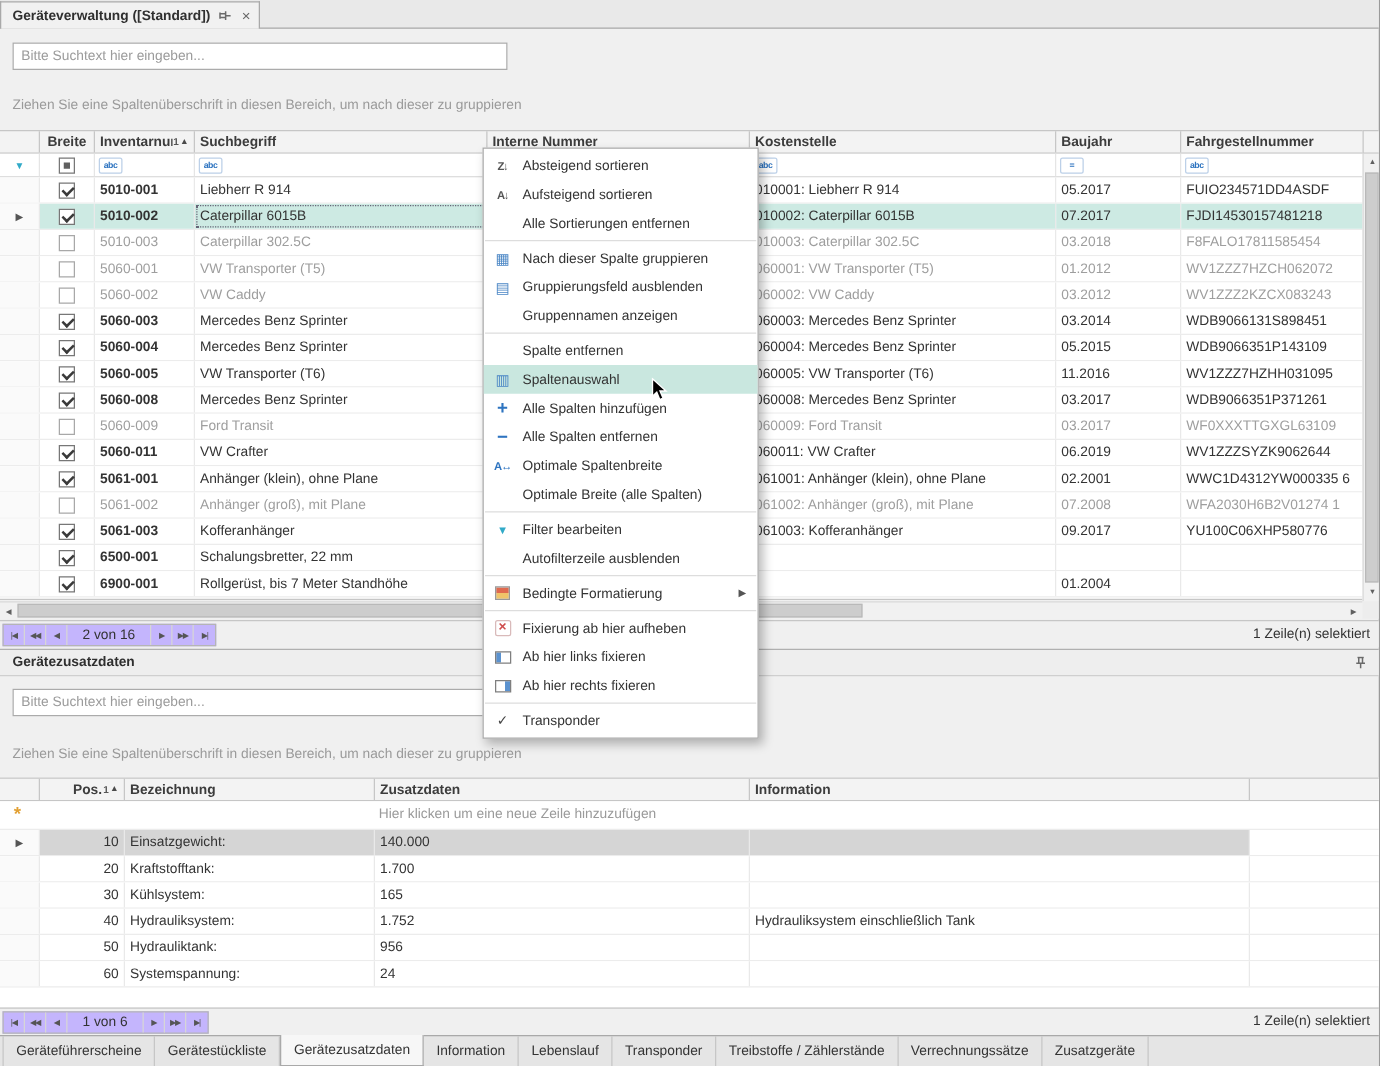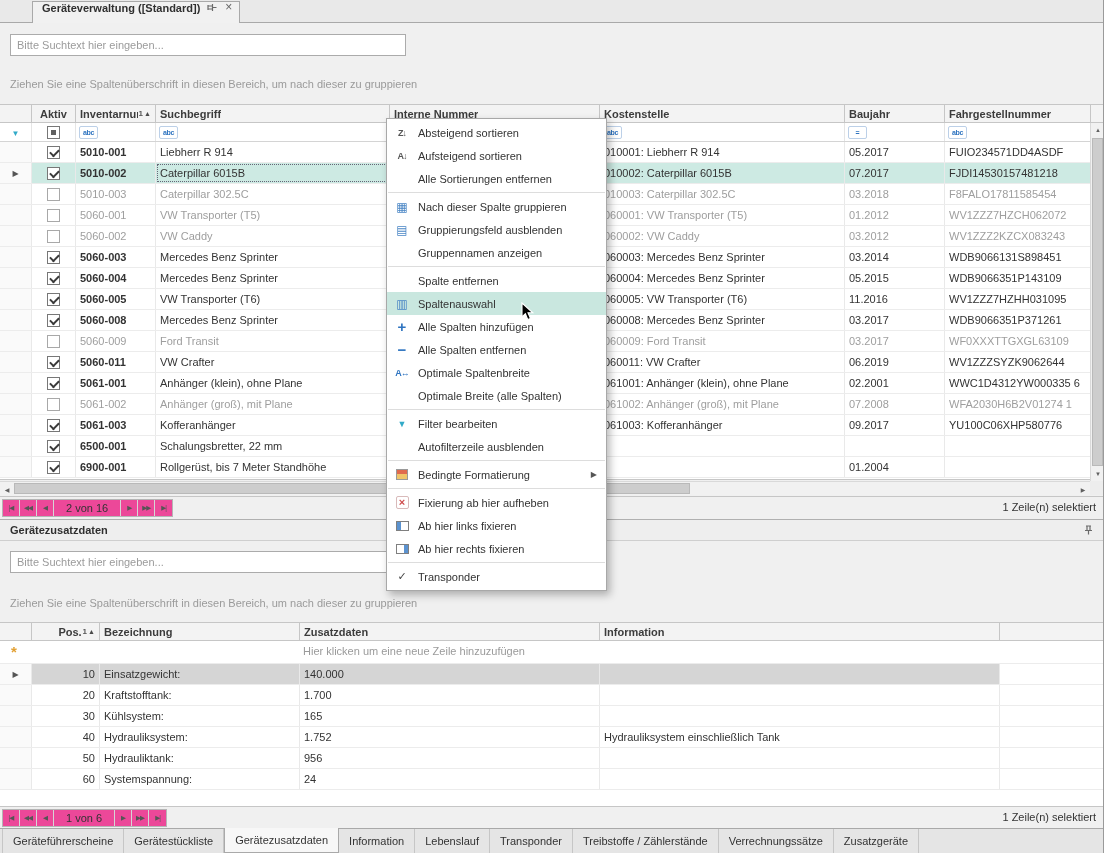--- a/index.html
+++ b/index.html
@@ -2,21 +2,21 @@
 <html><head>
 <meta charset="utf-8">
 <style>
   html,body{margin:0;padding:0;background:#d8d8d8;}
   .screen{position:relative;width:1104px;height:853px;overflow:hidden;background:#f0f0f0;
           font-family:"Liberation Sans","DejaVu Sans",sans-serif;font-size:11px;color:#333;
           border-right:1px solid #9a9a9a;box-sizing:border-box;}
   
   .doc-tabs{position:absolute;left:0;top:0;width:1104px;height:23px;background:#e9e9e9;border-bottom:1px solid #a9a9a9;box-sizing:border-box;}
   .doc-tab{position:absolute;left:0;top:1px;height:22px;padding:0 7px 0 9px;background:#f1f1f1;
-           border:1px solid #a9a9a9;border-bottom:none;display:flex;gap:7px;box-sizing:border-box;margin-left:32px;}
+           border:1px solid #a9a9a9;border-bottom:none;display:flex;align-items:center;gap:7px;box-sizing:border-box;}
   .doc-tab-label{font-weight:700;color:#2f2f2f;white-space:nowrap;}
   .doc-pin svg,.panel-pin svg{display:block;}
   .doc-close{font-size:12px;color:#666;line-height:10px;cursor:default;}
   
   .search-box{position:absolute;left:10px;width:396px;height:22px;border:1px solid #ababab;background:#fff;
               padding:0 6px;font:11px "Liberation Sans","DejaVu Sans",sans-serif;color:#333;box-sizing:border-box;outline:none;}
   .search-box::placeholder{color:#9b9b9b;}
   .main-search{top:34px;}
   .sub-search{top:551px;}
   
@@ -69,21 +69,21 @@
   .sarrow{position:absolute;width:14px;height:14px;display:flex;align-items:center;justify-content:center;font-size:6px;color:#606060;}
   .va-up{left:0;top:0;} .va-dn{left:0;bottom:0;}
   .hscroll{position:absolute;left:0;top:481px;width:1090px;height:14px;background:#f1f1f1;border-top:1px solid #d9d9d9;box-sizing:border-box;}
   .hthumb{position:absolute;top:1px;bottom:1px;left:14px;width:676px;background:#cdcdcd;border:1px solid #b9b9b9;box-sizing:border-box;}
   .ha-l{left:0;top:0;} .ha-r{right:0;top:0;}
   .corner1{position:absolute;left:1090px;top:104px;width:14px;height:19px;background:#f3f3f3;border:1px solid #c6c6c6;border-right:none;box-sizing:border-box;}
   .corner2{position:absolute;left:1090px;top:481px;width:14px;height:14px;background:#ededed;}
   
   .pager{position:absolute;left:0;width:1104px;height:22px;background:#f0f0f0;border-top:1px solid #c6c6c6;box-sizing:border-box;}
   .pager1{top:496px;} .pager2{top:806px;}
-  .navigator{position:absolute;left:2px;top:2px;height:18px;display:flex;align-items:center;border:1px solid #b5b5b5;background:#ec4899;box-sizing:border-box;}
+  .navigator{position:absolute;left:2px;top:2px;height:18px;display:flex;align-items:center;border:1px solid #b5b5b5;background:#c4b5fd;box-sizing:border-box;}
   .nav-btn{width:17px;height:16px;display:flex;align-items:center;justify-content:center;font-size:6.5px;color:#555;
            border-right:1px solid #d6d6d6;letter-spacing:-1px;box-sizing:border-box;}
   .nav-btn:last-child{border-right:none;}
   .nav-label{padding:0 12px;font-size:11px;color:#333;border-right:1px solid #d6d6d6;height:16px;display:flex;align-items:center;}
   .b-first::before{content:"\007C\25C0";} .b-prevpage::before{content:"\25C0\25C0";} .b-prev::before{content:"\25C0";}
   .b-next::before{content:"\25B6";} .b-nextpage::before{content:"\25B6\25B6";} .b-last::before{content:"\25B6\007C";}
   .status{position:absolute;right:8px;top:4px;color:#333;}
   
   .panel-header{position:absolute;left:0;top:519px;width:1104px;height:22px;background:#eeeeee;
                 border-top:1px solid #b0b0b0;border-bottom:1px solid #cfcfcf;box-sizing:border-box;
@@ -159,21 +159,21 @@
   </div>
 
   <input class="search-box main-search" placeholder="Bitte Suchtext hier eingeben..." style="">
 
   <div class="group-hint hint1">Ziehen Sie eine Spaltenüberschrift in diesen Bereich, um nach dieser zu gruppieren</div>
 
   <div class="grid-bg main-grid-bg">
     <div class="ghead" id="main-grid-header">
         <div class="hcell c-ind"></div>
         <div class="hcell c-aktiv">
-          <span class="hlabel">Aktiv</span>
+          <span class="hlabel">Breite</span>
         </div>
         <div class="hcell c-inv">
           <span class="hlabel">Inventarnumm...</span>
           <span class="sortnum">1</span>
           <span class="sortarrow">▲</span>
         </div>
         <div class="hcell c-such">
           <span class="hlabel">Suchbegriff</span>
         </div>
         <div class="hcell c-interne">

